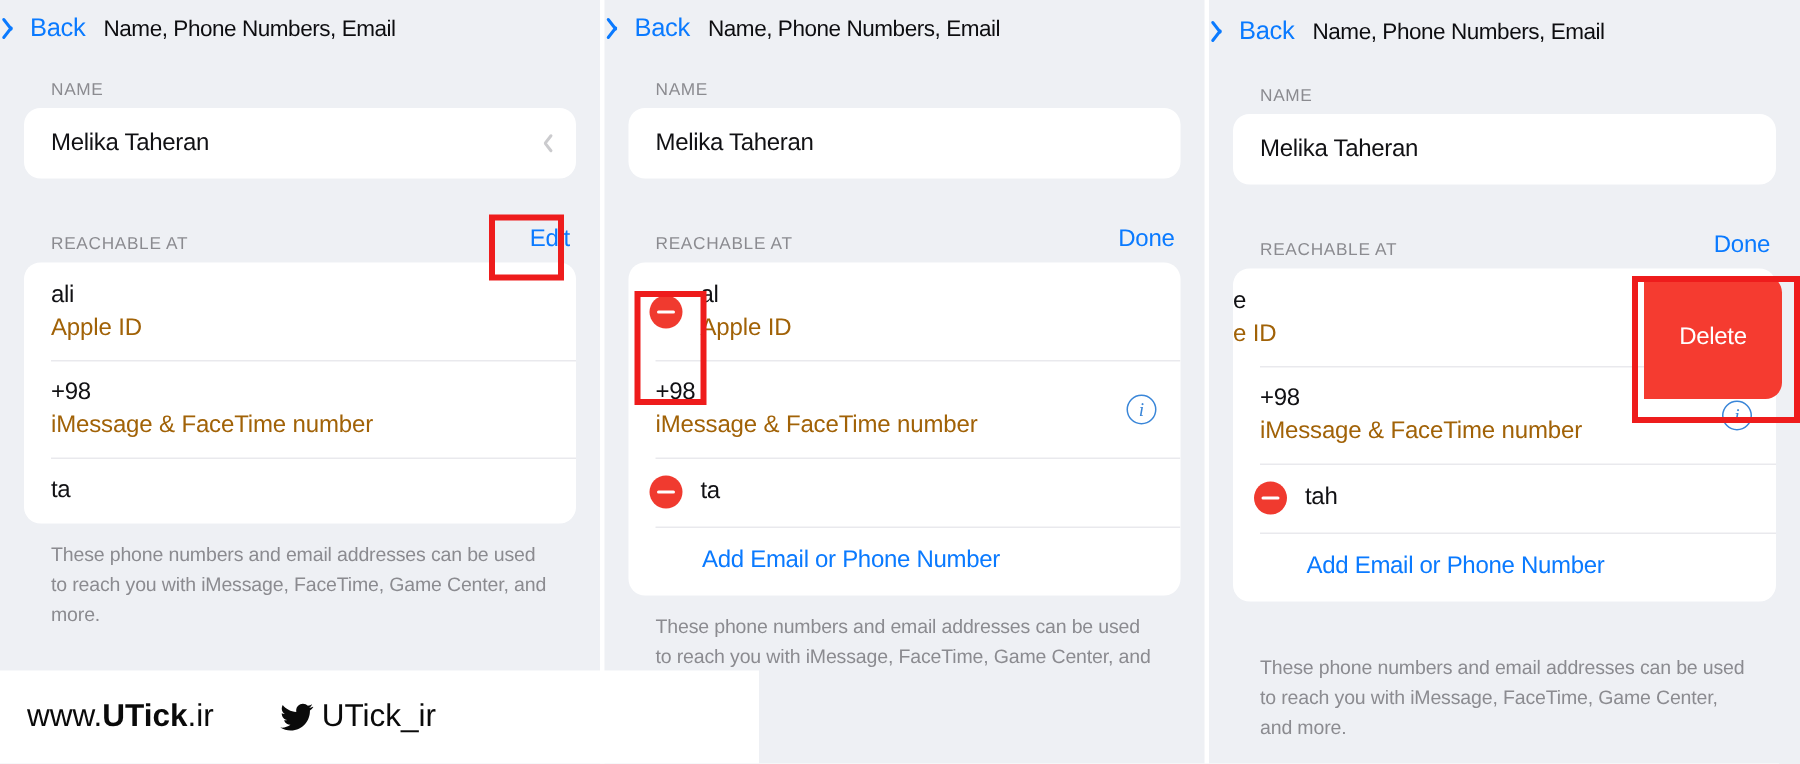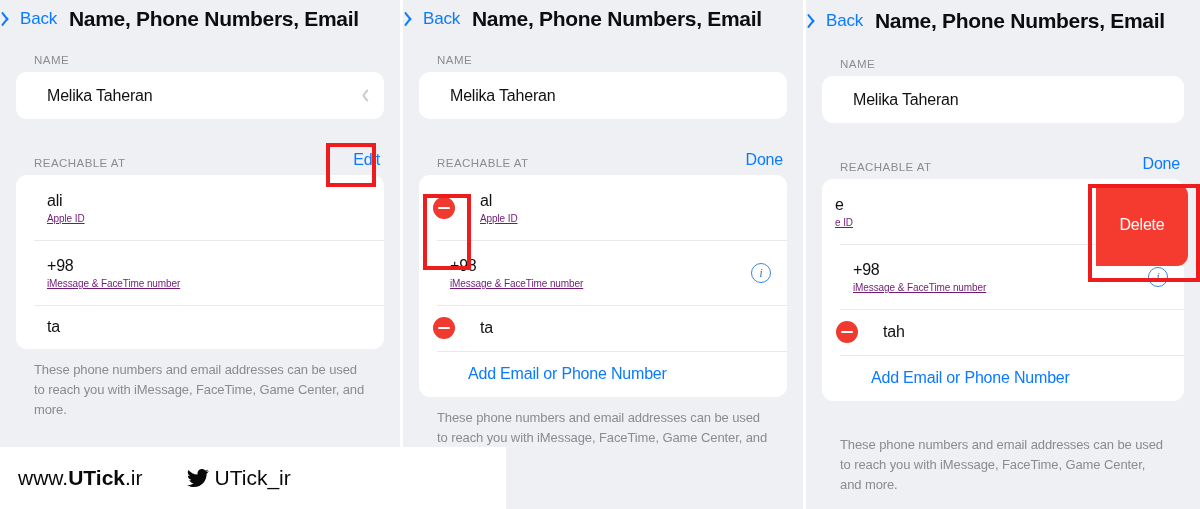--- a/index.html
+++ b/index.html
@@ -69,22 +69,22 @@
     width: 2.4px;
     height: 10px;
     background: #0a7aff;
     border-radius: 2px;
   }
   .chev-left::before { top: 0px;  transform: rotate(-38deg); transform-origin: bottom center; }
   .chev-left::after  { top: 8px;  transform: rotate(38deg);  transform-origin: top center; }
   .back-label { font-size: 17px; font-weight: 400; letter-spacing: -0.2px; }
   .nav-title {
     margin-left: 12px;
-    font-size: 21px;
-    font-weight: 700;
+    font-size: 15px;
+    font-weight: 400;
     color: #0d0d10;
     letter-spacing: -0.3px;
     white-space: nowrap;
   }
 
   
   .sec-header {
     display: flex;
     align-items: flex-end;
     justify-content: space-between;
@@ -118,33 +118,32 @@
     min-height: 46px;
     position: relative;
   }
   .row + .row::before {
     content: "";
     position: absolute;
     left: 18px; right: 0; top: 0;
     height: 1px;
     background: #e9e9ed;
   }
-  .row-main { flex: 1 1 auto; min-width: 0; margin-left: 13px; }
+  .row-main { flex: 1 1 auto; min-width: 0; }
   .row-title {
     font-size: 16px;
     color: #111114;
     letter-spacing: -0.2px;
     line-height: 1.2;
   }
   .row-sub {
-    font-size: 10px;
-    color: #701a75;
+    font-size: 16px;
+    color: #a16207;
     margin-top: 3px;
     letter-spacing: -0.1px;
-    text-decoration: underline;
   }
   .row.tall { min-height: 65px; align-items: center; }
   .row.name-row { min-height: 47px; }
 
   .chev-right {
     width: 9px; height: 15px;
     position: relative;
     flex: 0 0 auto;
     opacity: .45;
   }

